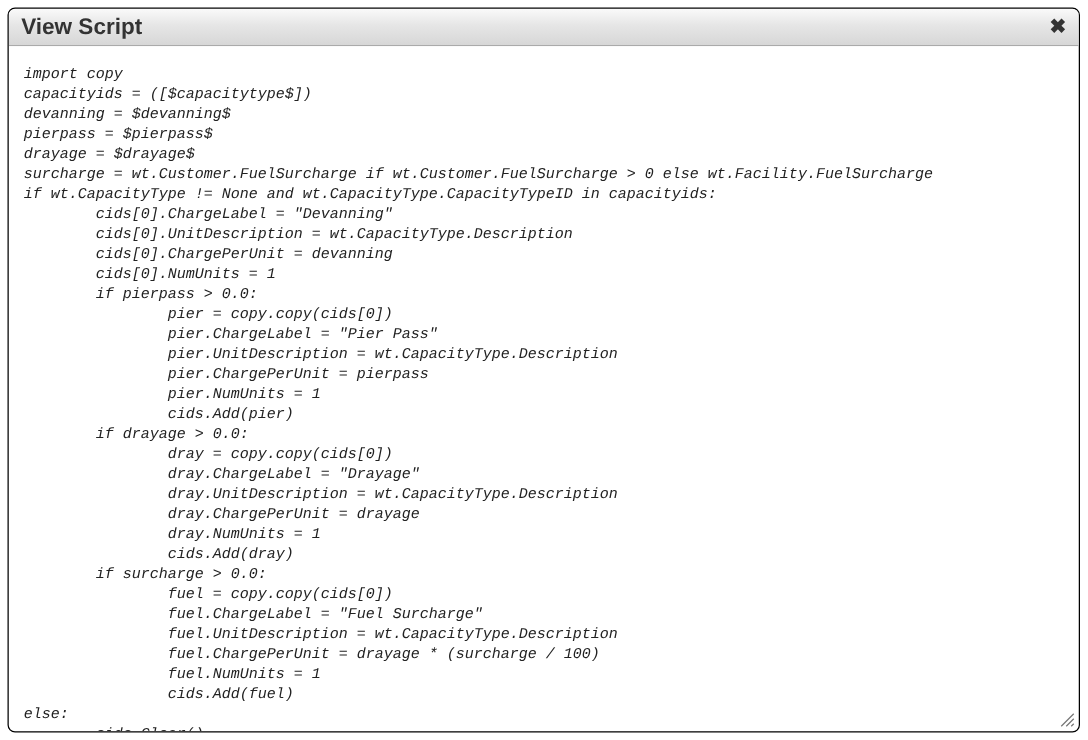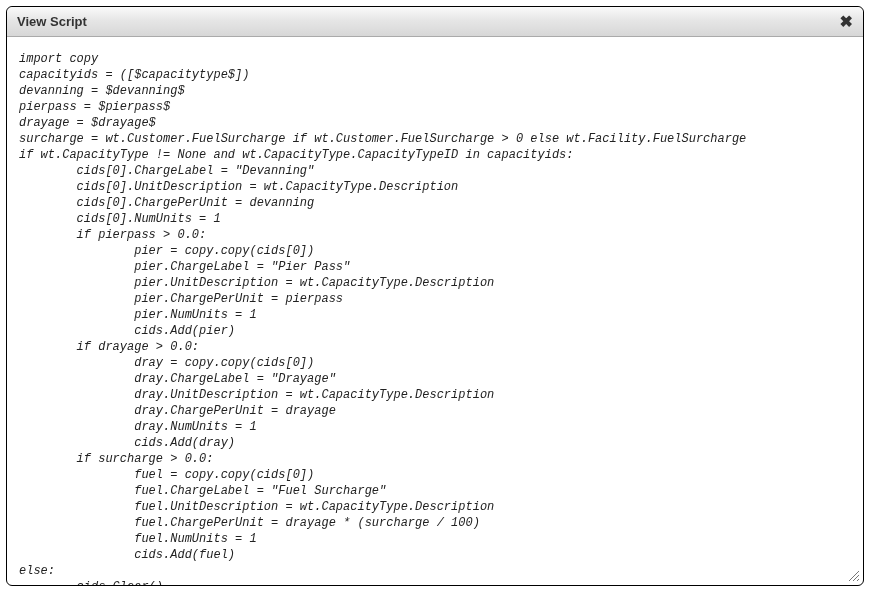--- a/index.html
+++ b/index.html
@@ -27,21 +27,21 @@
     background: linear-gradient(to bottom, #fafafa 0%, #e6e6e6 45%, #d7d7d7 100%);
     border-bottom: 1px solid #aaa;
     border-top-left-radius: 6px;
     border-top-right-radius: 6px;
     display: flex;
     align-items: center;
     justify-content: space-between;
     padding: 0 10px;
   }
   .titlebar .title {
-    font-size: 13px;
+    font-size: 18px;
     font-weight: bold;
     color: #333;
   }
   .titlebar .close {
     font-size: 16px;
     font-weight: bold;
     color: #333;
     cursor: pointer;
     line-height: 1;
   }

